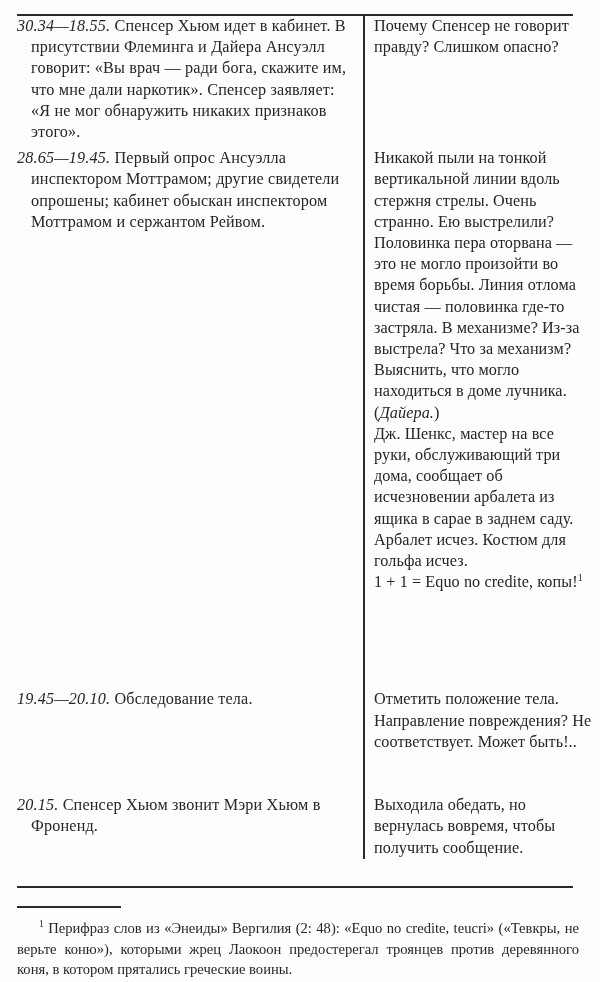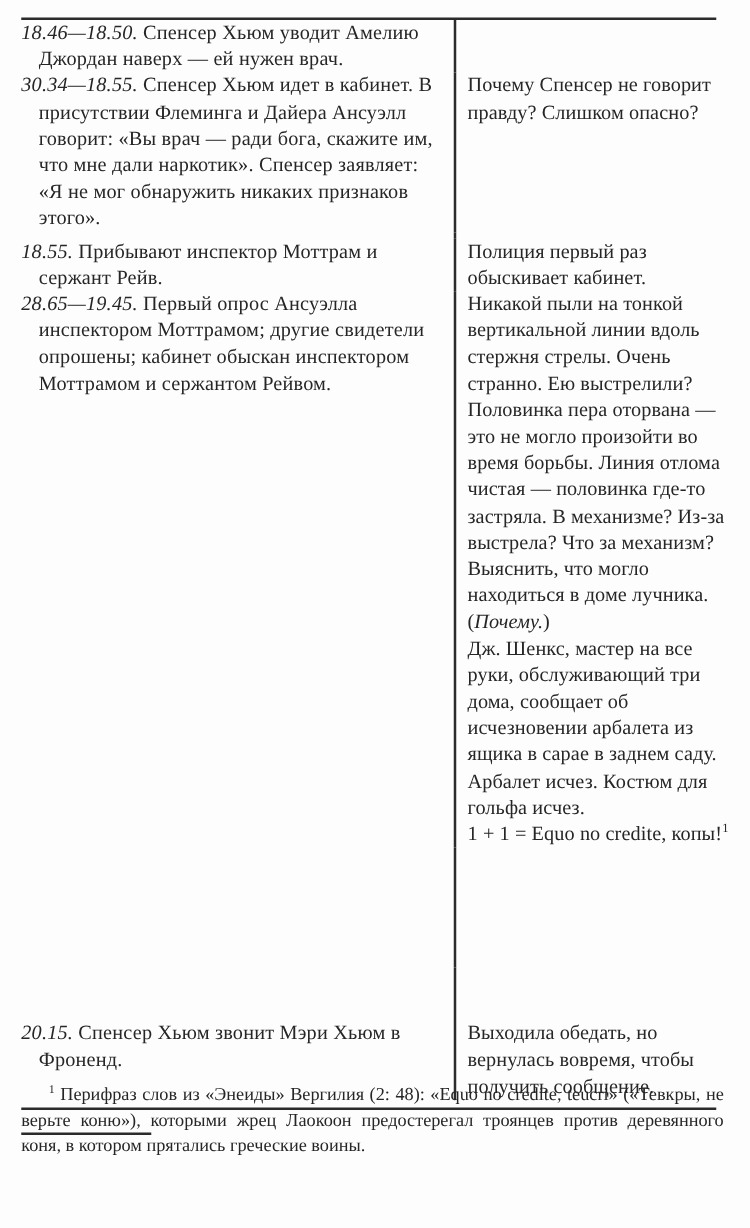--- a/index.html
+++ b/index.html
@@ -81,87 +81,79 @@
     position: absolute;
     left: 17px;
     top: 906px;
     width: 104px;
     height: 0;
     border-top: 2px solid #2b2b2b;
   }
   .footnote {
     position: absolute;
     left: 17px;
-    top: 866px;
+    top: 918px;
     width: 562px;
     font-size: 14.6px;
     line-height: 20.5px;
     text-align: justify;
     text-indent: 22px;
   }
   .footnote sup { font-size: 9.5px; }
 </style>
 </head>
 <body>
 
 <div class="page">
 
   <div class="timeline-table">
     <table>
       <tbody>
 
-        <tr>
-          <td class="col-left">
-            <p class="evt"><span class="t">18.46—18.50.</span><span> Спенсер Хьюм уводит Амелию Джордан наверх — ей нужен врач.</span></p>
-          </td>
-          <td class="col-right">
-            <p class="note"></p>
-          </td>
-        </tr>
 
         <tr>
           <td class="col-left">
             <p class="evt"><span class="t">30.34—18.55.</span><span> Спенсер Хьюм идет в кабинет. В присутствии Флеминга и Дайера Ансуэлл говорит: «Вы врач — ради бога, скажите им, что мне дали наркотик». Спенсер заявляет: «Я не мог обнаружить никаких признаков этого».</span></p>
           </td>
           <td class="col-right">
             <p class="note">Почему Спенсер не говорит правду? Слишком опасно?</p>
           </td>
         </tr>
 
         <tr class="pad-row-a">
             <td class="col-left"></td>
             <td class="col-right"></td>
           </tr>
 
-        <tr>
-          <td class="col-left">
-            <p class="evt"><span class="t">18.55.</span><span> Прибывают инспектор Моттрам и сержант Рейв.</span></p>
-          </td>
-          <td class="col-right">
-            <p class="note">Полиция первый раз обыскивает кабинет.</p>
-          </td>
-        </tr>
 
         <tr>
           <td class="col-left">
             <p class="evt"><span class="t">28.65—19.45.</span><span> Первый опрос Ансуэлла инспектором Моттрамом; другие свидетели опрошены; кабинет обыскан инспектором Моттрамом и сержантом Рейвом.</span></p>
           </td>
           <td class="col-right">
-            <p class="note"><span>Никакой пыли на тонкой вертикальной линии вдоль стержня стрелы. Очень странно. Ею выстрелили? Половинка пера оторвана — это не могло произойти во время борьбы. Линия отлома чистая — половинка где-то застряла. В механизме? Из-за выстрела? Что за механизм? Выяснить, что могло находиться в доме лучника. (</span><span class="it">Почему.</span><span>)</span></p>
+            <p class="note"><span>Никакой пыли на тонкой вертикальной линии вдоль стержня стрелы. Очень странно. Ею выстрелили? Половинка пера оторвана — это не могло произойти во время борьбы. Линия отлома чистая — половинка где-то застряла. В механизме? Из-за выстрела? Что за механизм? Выяснить, что могло находиться в доме лучника. (</span><span class="it">Дайера.</span><span>)</span></p>
             <p class="note">Дж. Шенкс, мастер  на все руки, обслуживающий три дома, сообщает об исчезновении арбалета из ящика в сарае в заднем саду. Арбалет исчез. Костюм для гольфа исчез.</p>
             <p class="note"><span>1 + 1 = Equo no credite, копы!</span><sup>1</sup></p>
           </td>
         </tr>
 
         <tr style="height:96px">
             <td class="col-left"></td>
             <td class="col-right"></td>
           </tr>
 
 
+        <tr>
+          <td class="col-left">
+            <p class="evt"><span class="t">19.45—20.10.</span><span> Обследование тела.</span></p>
+          </td>
+          <td class="col-right">
+            <p class="note">Отметить положение тела. Направление повреждения? Не соответствует. Может быть!..</p>
+          </td>
+        </tr>
 
         <tr style="height:42px">
             <td class="col-left"></td>
             <td class="col-right"></td>
           </tr>
 
         <tr>
           <td class="col-left">
             <p class="evt"><span class="t">20.15.</span><span> Спенсер Хьюм звонит Мэри Хьюм в Фроненд.</span></p>
           </td>

